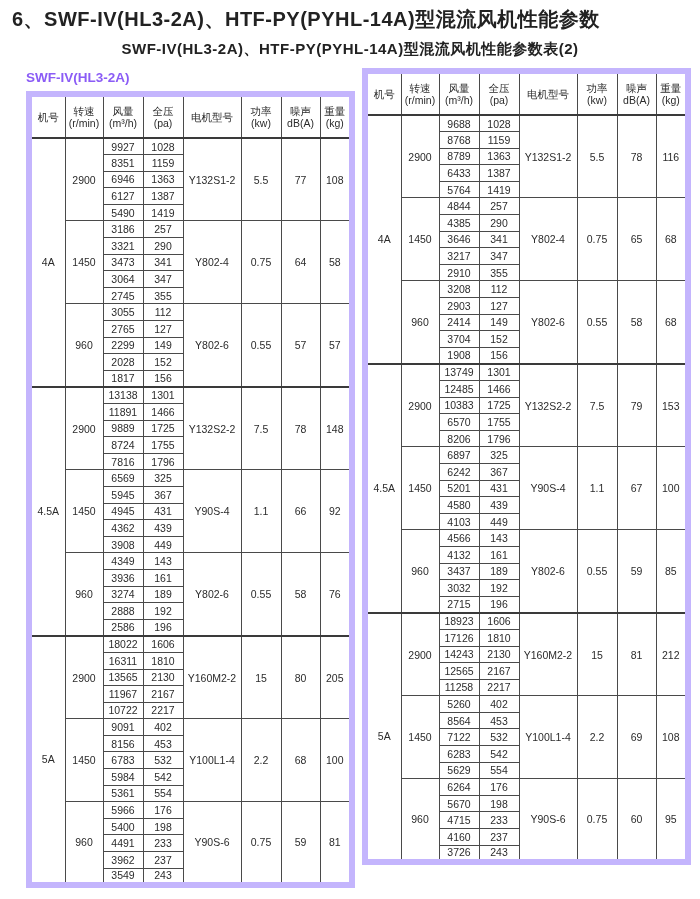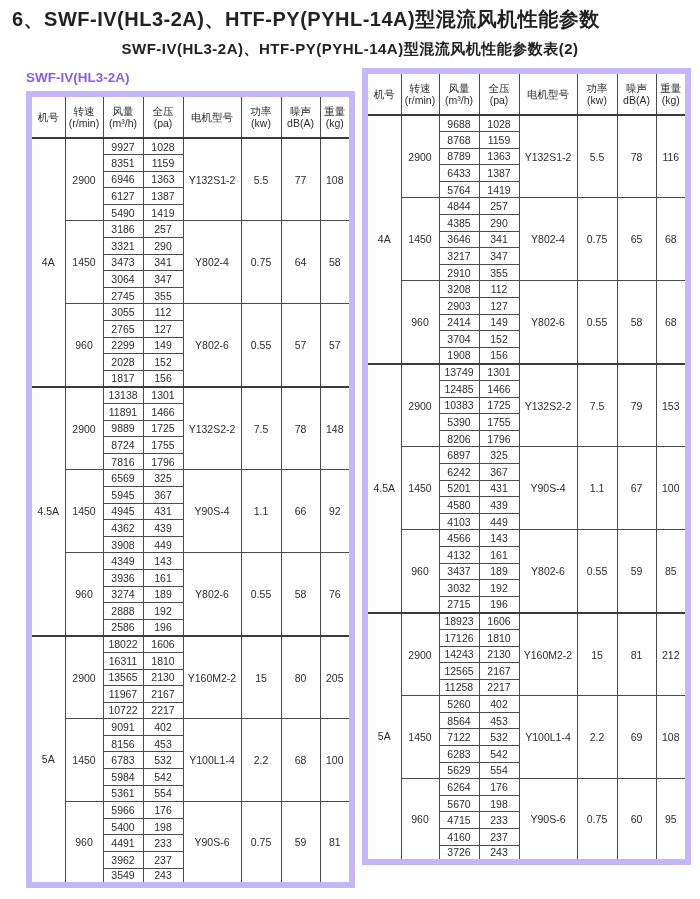--- a/index.html
+++ b/index.html
@@ -435,21 +435,21 @@
             </tr>
             <tr>
               <td>12485</td>
               <td>1466</td>
             </tr>
             <tr>
               <td>10383</td>
               <td>1725</td>
             </tr>
             <tr>
-              <td>5390</td>
+              <td>6570</td>
               <td>1755</td>
             </tr>
             <tr>
               <td>8206</td>
               <td>1796</td>
             </tr>
             <tr>
               <td rowspan="5">1450</td>
               <td>6897</td>
               <td>325</td>

